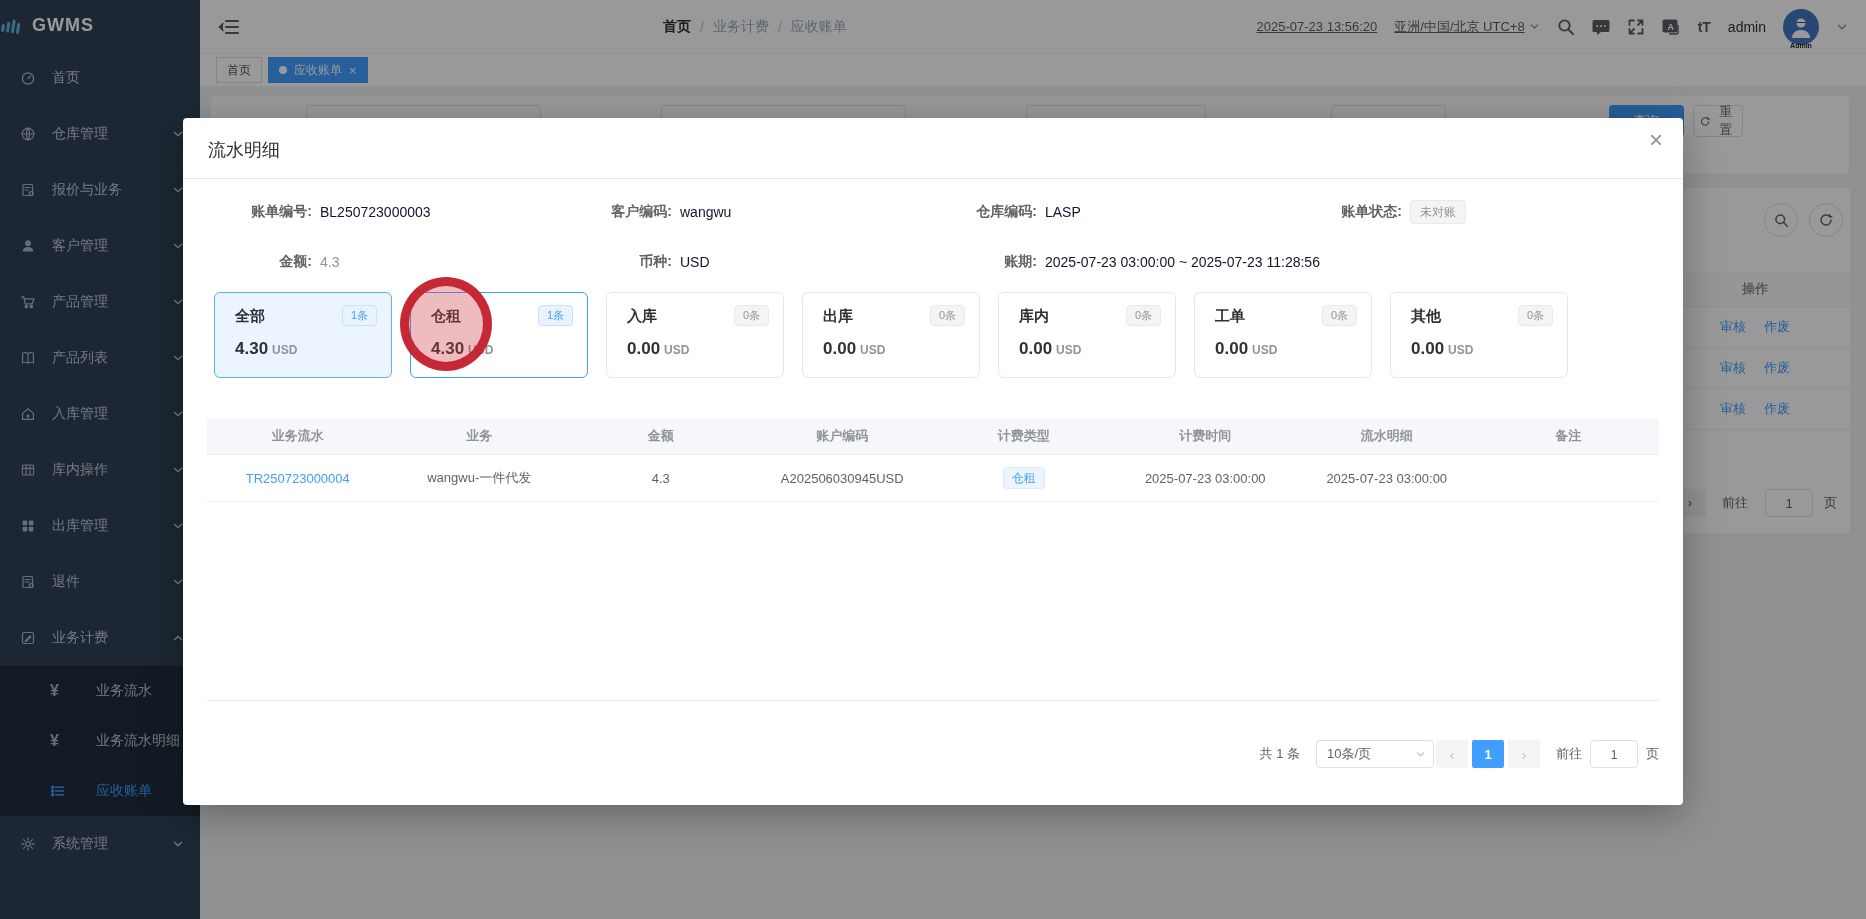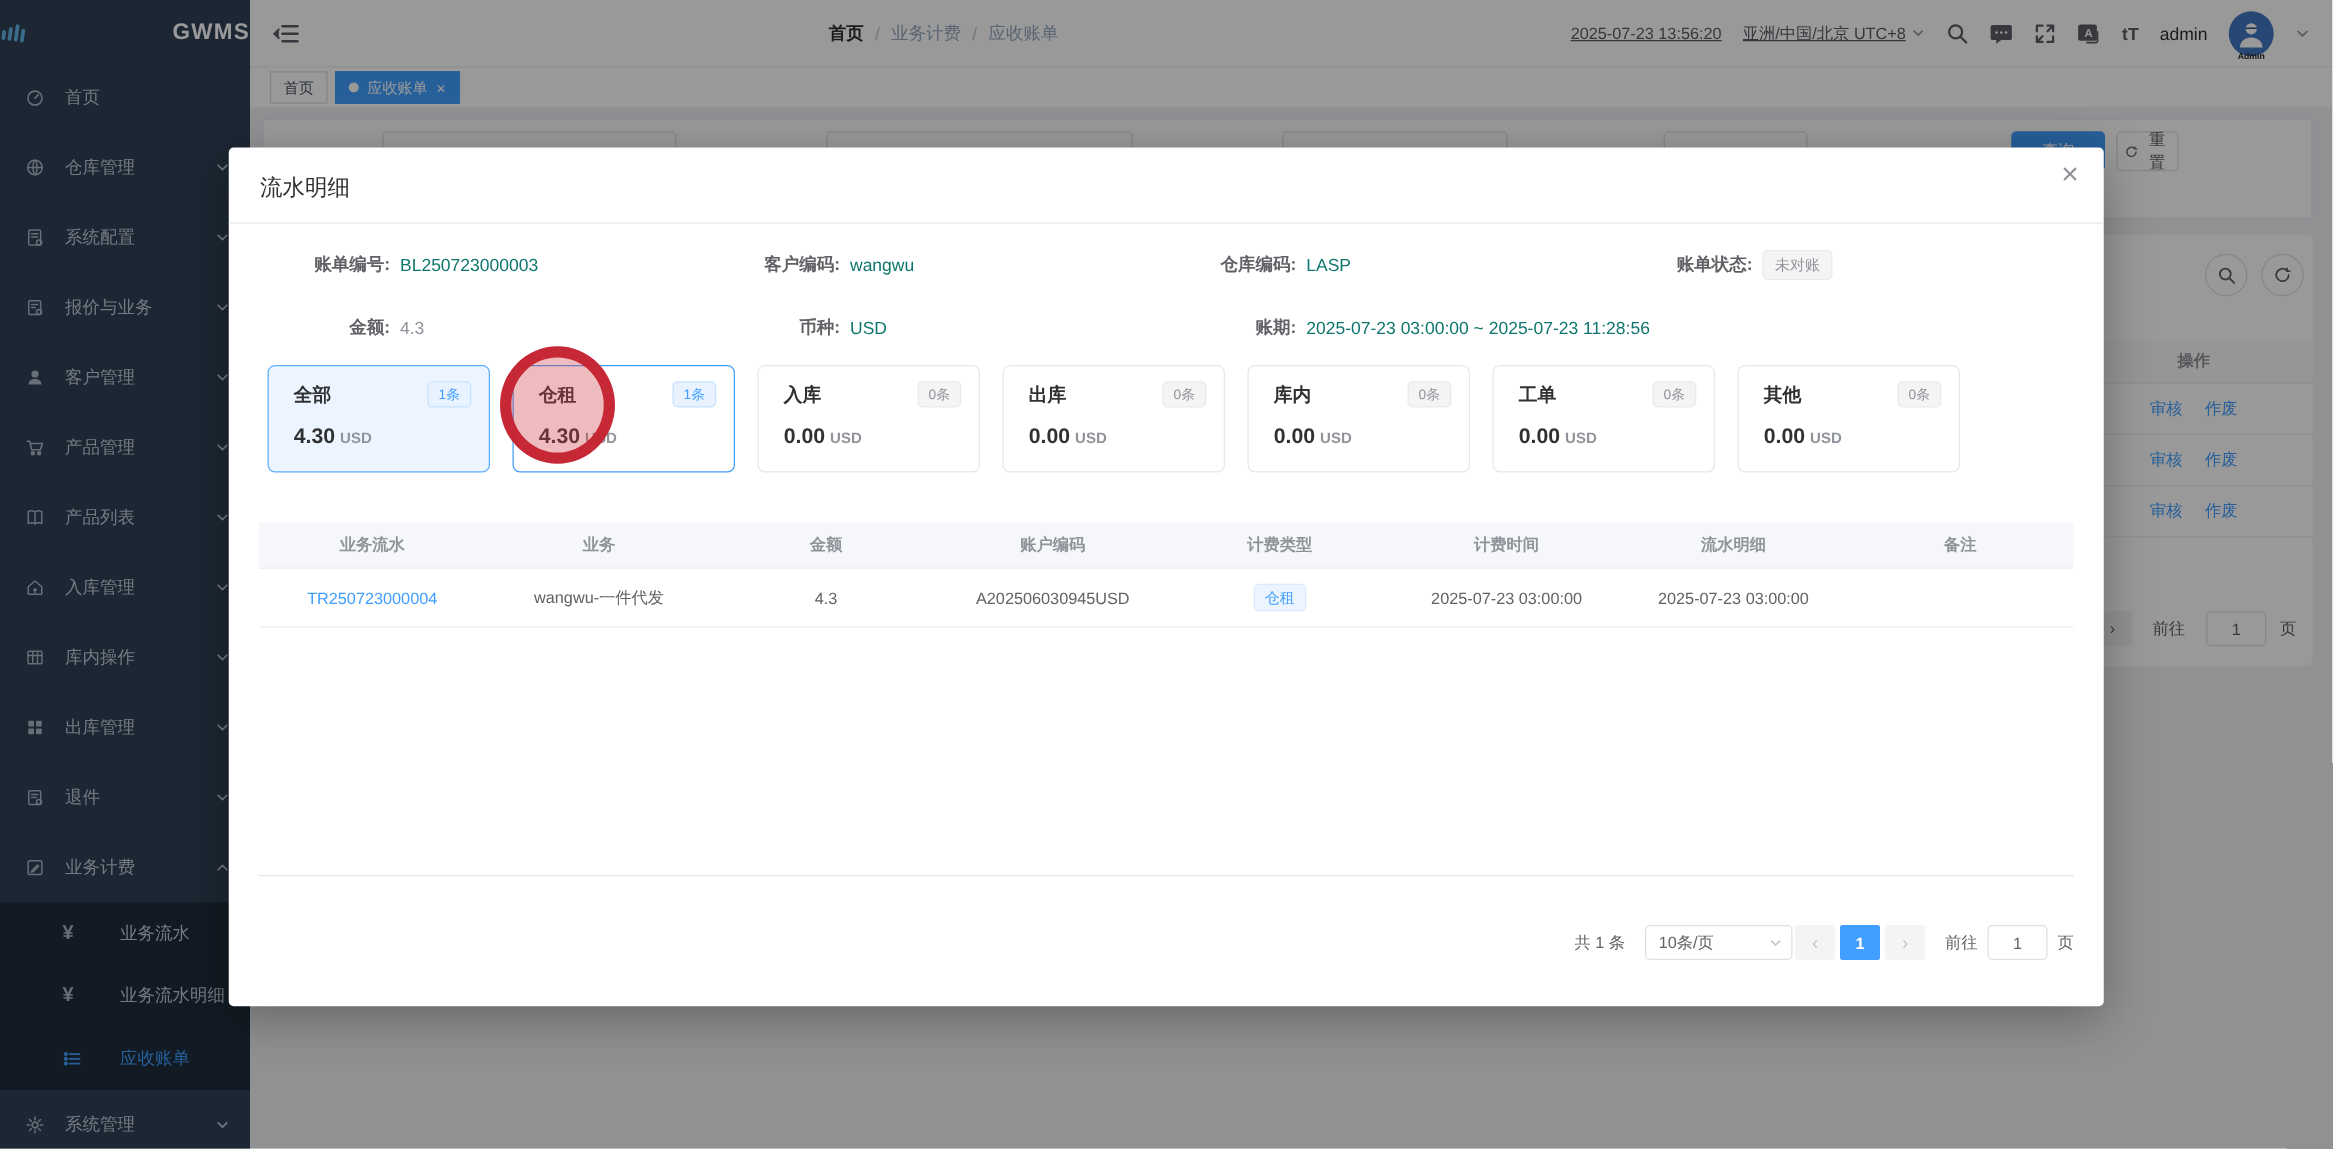--- a/index.html
+++ b/index.html
@@ -1,21 +1,21 @@
 <!DOCTYPE html>
 <html><head>
 <meta charset="utf-8">
 <style>
   html,body{margin:0;padding:0;}
   body{width:1866px;height:919px;overflow:hidden;position:relative;
        font-family:"Liberation Sans","DejaVu Sans",sans-serif;background:#f0f2f5;}
   svg{display:block;}
   
   .sidebar{position:absolute;left:0;top:0;bottom:0;width:200px;background:#304156;z-index:1;}
-  .logo{height:50px;display:flex;align-items:center;justify-content:space-between;gap:10px;
+  .logo{height:50px;display:flex;align-items:center;justify-content:flex-start;gap:10px;
         color:#fff;font-size:18px;font-weight:700;letter-spacing:1px;}
   .menu-item{height:56px;display:flex;align-items:center;padding:0 20px;color:#bfcbd9;
              font-size:14px;cursor:pointer;position:relative;box-sizing:border-box;}
   .mi-icon{width:18px;margin-right:14px;color:#aab7c6;flex:none;}
   .mi-label{white-space:nowrap;}
   .chev{position:absolute;right:16px;width:12px;height:12px;stroke:#bfcbd9;fill:none;
         stroke-width:1.4;stroke-linecap:round;stroke-linejoin:round;}
   .chev.up{transform:rotate(180deg);}
   .submenu{background:#1f2d3d;}
   .submenu-item{height:50px;display:flex;align-items:center;padding-left:50px;gap:14px;
@@ -88,21 +88,21 @@
   .overlay{position:absolute;inset:0;background:rgba(0,0,0,0.40);z-index:50;}
   .modal{position:absolute;left:183px;top:118px;width:1500px;height:687px;background:#fff;
          border-radius:4px;box-shadow:0 10px 40px rgba(0,0,0,.3);z-index:60;}
   .m-title{position:absolute;left:25px;top:20px;font-size:18px;color:#303133;}
   .m-close{position:absolute;right:20px;top:10px;font-size:24px;color:#909399;cursor:pointer;
            line-height:1;}
   .m-divider{position:absolute;left:0;right:0;top:60px;border-top:1px solid #e4e7ed;}
   .fld{position:absolute;display:flex;font-size:14px;height:24px;align-items:center;}
   .fld .flabel{width:105px;text-align:right;color:#606266;font-weight:700;margin-right:8px;
                flex:none;white-space:nowrap;}
-  .fld .fvalue{color:#0f766e;white-space:nowrap;}
+  .fld .fvalue{color:#0f172a;white-space:nowrap;}
   .fld .fvalue.muted{color:#909399;}
   .status-tag{display:inline-block;padding:0 9px;height:24px;line-height:22px;background:#f4f4f5;
               border:1px solid #e9e9eb;border-radius:4px;color:#909399;font-size:12px;
               box-sizing:border-box;}
   
   .scard{position:absolute;top:174px;width:178px;height:86px;border-radius:6px;background:#fff;
          border:1px solid #e4e7ed;box-sizing:border-box;cursor:pointer;}
   .scard.sel-fill{background:#ecf5ff;border-color:#5caeff;}
   .scard.sel-line{border-color:#409eff;}
   .sc-title{position:absolute;left:20px;top:14px;font-size:15px;font-weight:700;color:#303133;}
@@ -173,33 +173,20 @@
           <circle cx="8" cy="8" r="5.8"></circle>
           <path d="M2.2 8h11.6M8 2.2c2.1 2 2.1 9.6 0 11.6M8 2.2c-2.1 2-2.1 9.6 0 11.6"></path>
         </svg>
       </span>
     <span class="mi-label">仓库管理</span>
     <svg class="chev" viewBox="0 0 12 12">
         <path d="M2.5 4.2l3.5 3.5 3.5-3.5"></path>
       </svg>
   </div>
 
-  <div class="menu-item">
-    <span class="mi-icon">
-      <svg width="16" height="16" viewBox="0 0 16 16" fill="none" stroke="currentColor" stroke-width="1.2" stroke-linecap="round">
-          <rect x="3" y="2" width="9.5" height="12" rx="1"></rect>
-          <path d="M5.2 5h5M5.2 7.5h5"></path>
-          <circle cx="11.3" cy="12" r="2.1"></circle>
-        </svg>
-      </span>
-    <span class="mi-label">系统配置</span>
-    <svg class="chev" viewBox="0 0 12 12">
-        <path d="M2.5 4.2l3.5 3.5 3.5-3.5"></path>
-      </svg>
-  </div>
 
   <div class="menu-item">
     <span class="mi-icon">
       <svg width="16" height="16" viewBox="0 0 16 16" fill="none" stroke="currentColor" stroke-width="1.2" stroke-linecap="round">
           <rect x="3" y="2.5" width="9.5" height="11" rx="1"></rect>
           <path d="M5.2 5.5h5M5.2 8h3"></path>
           <circle cx="11.2" cy="11.6" r="2"></circle>
         </svg>
       </span>
     <span class="mi-label">报价与业务</span>

